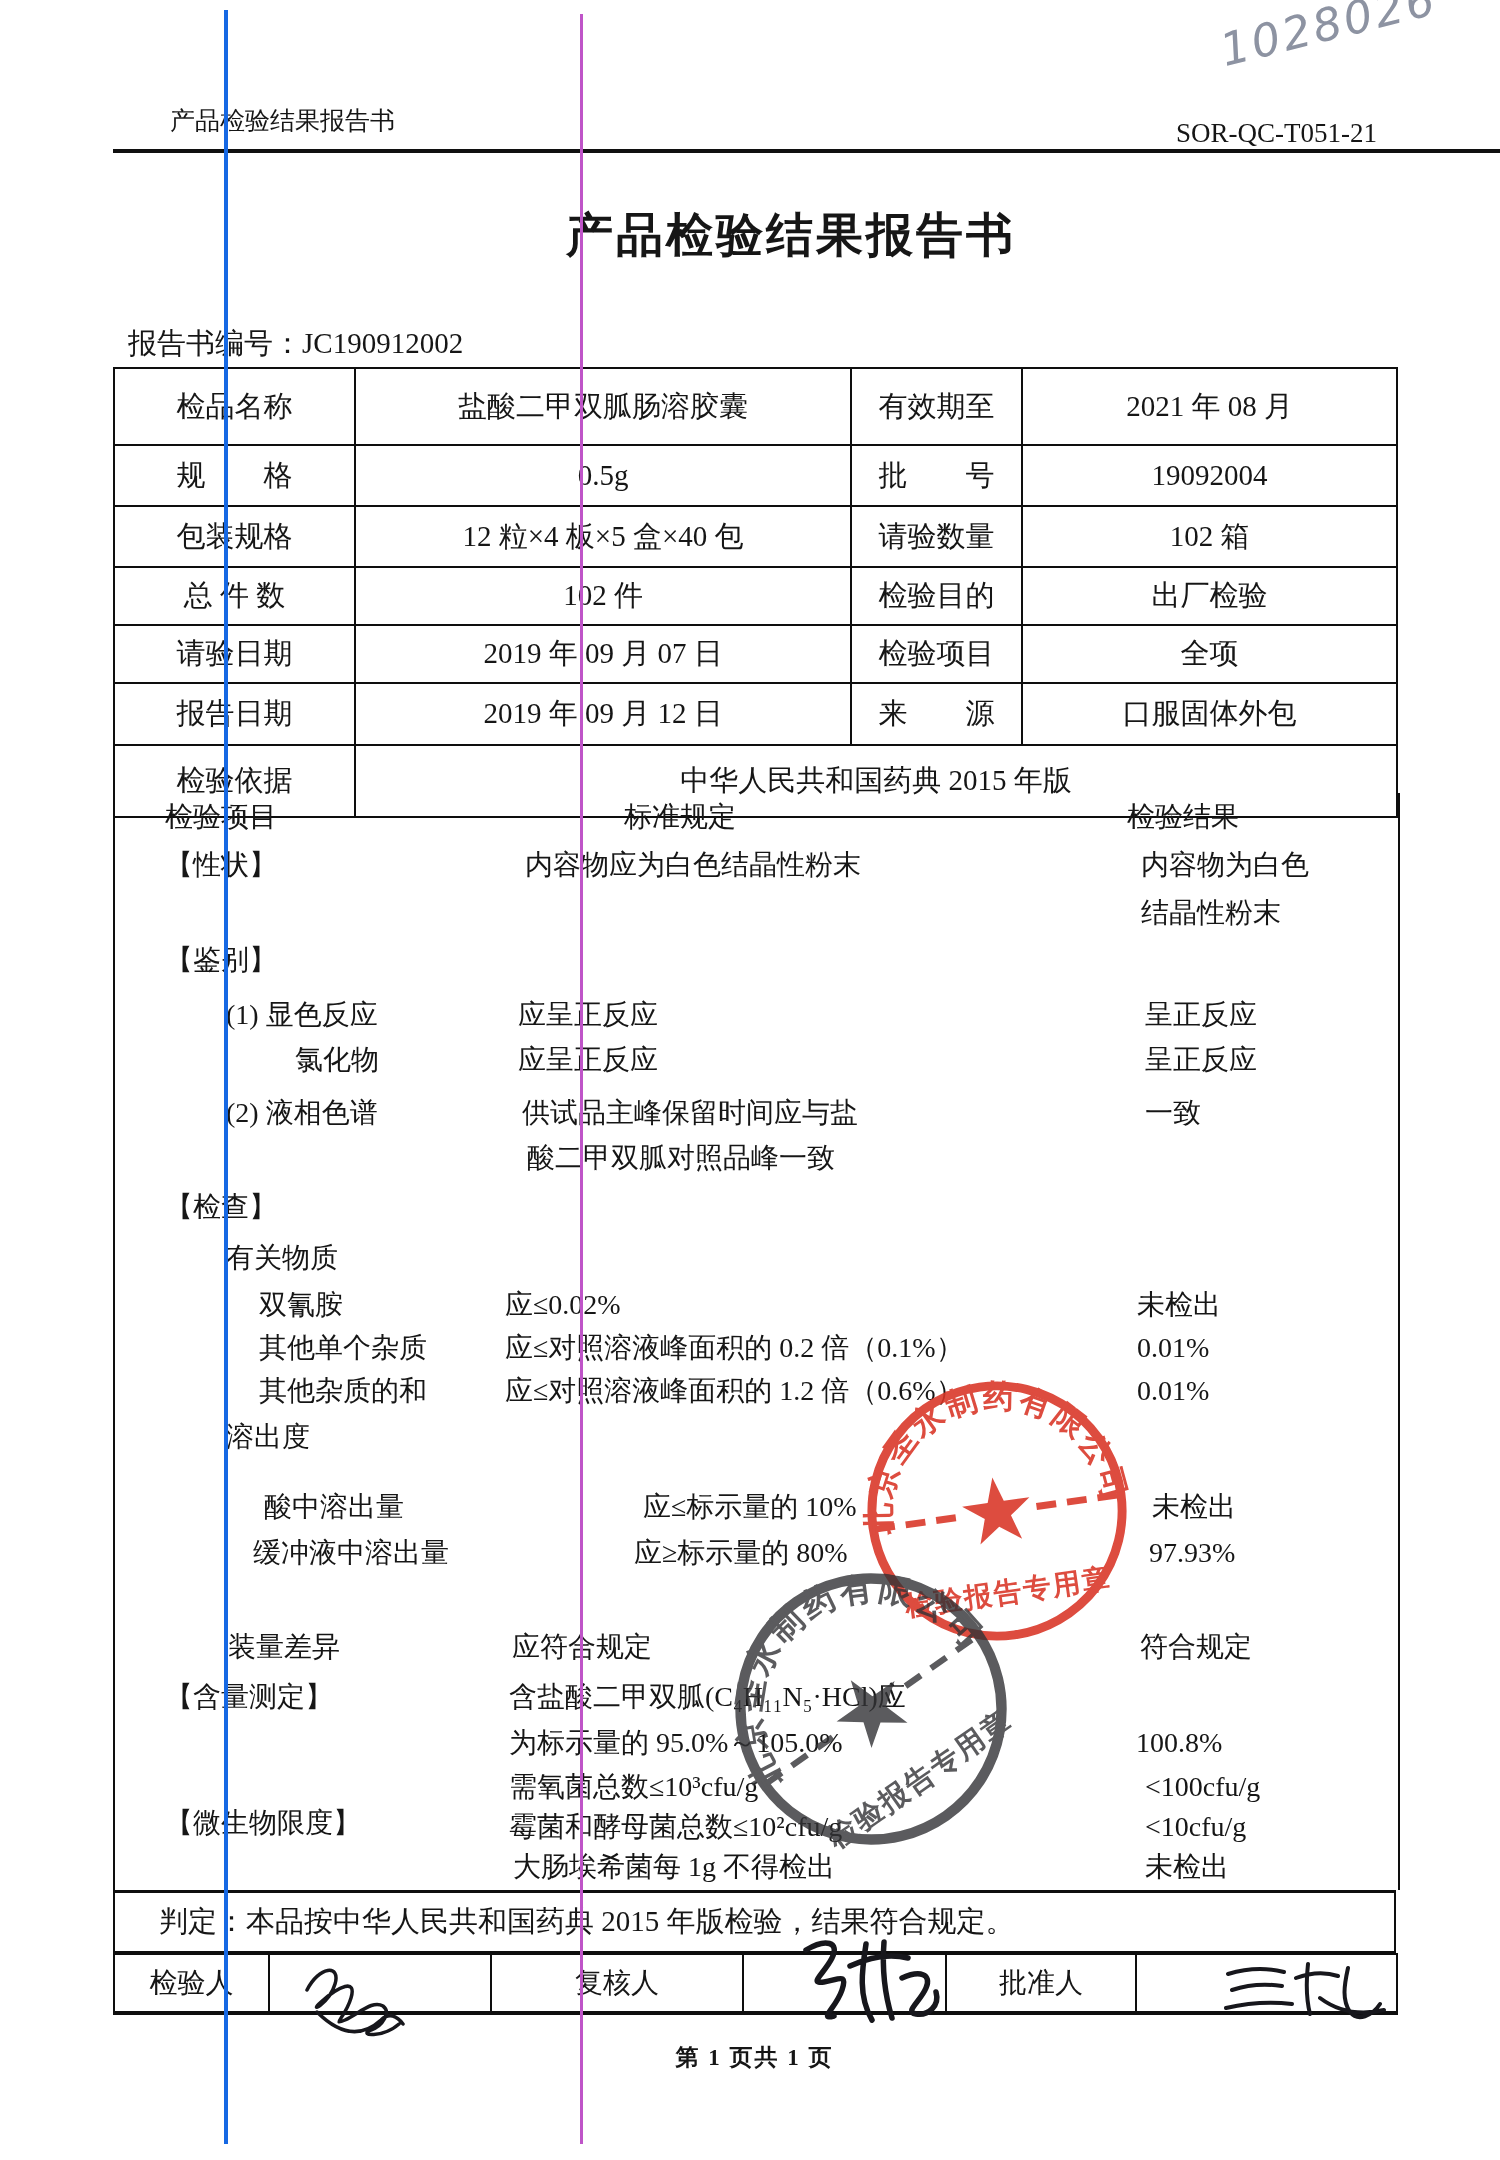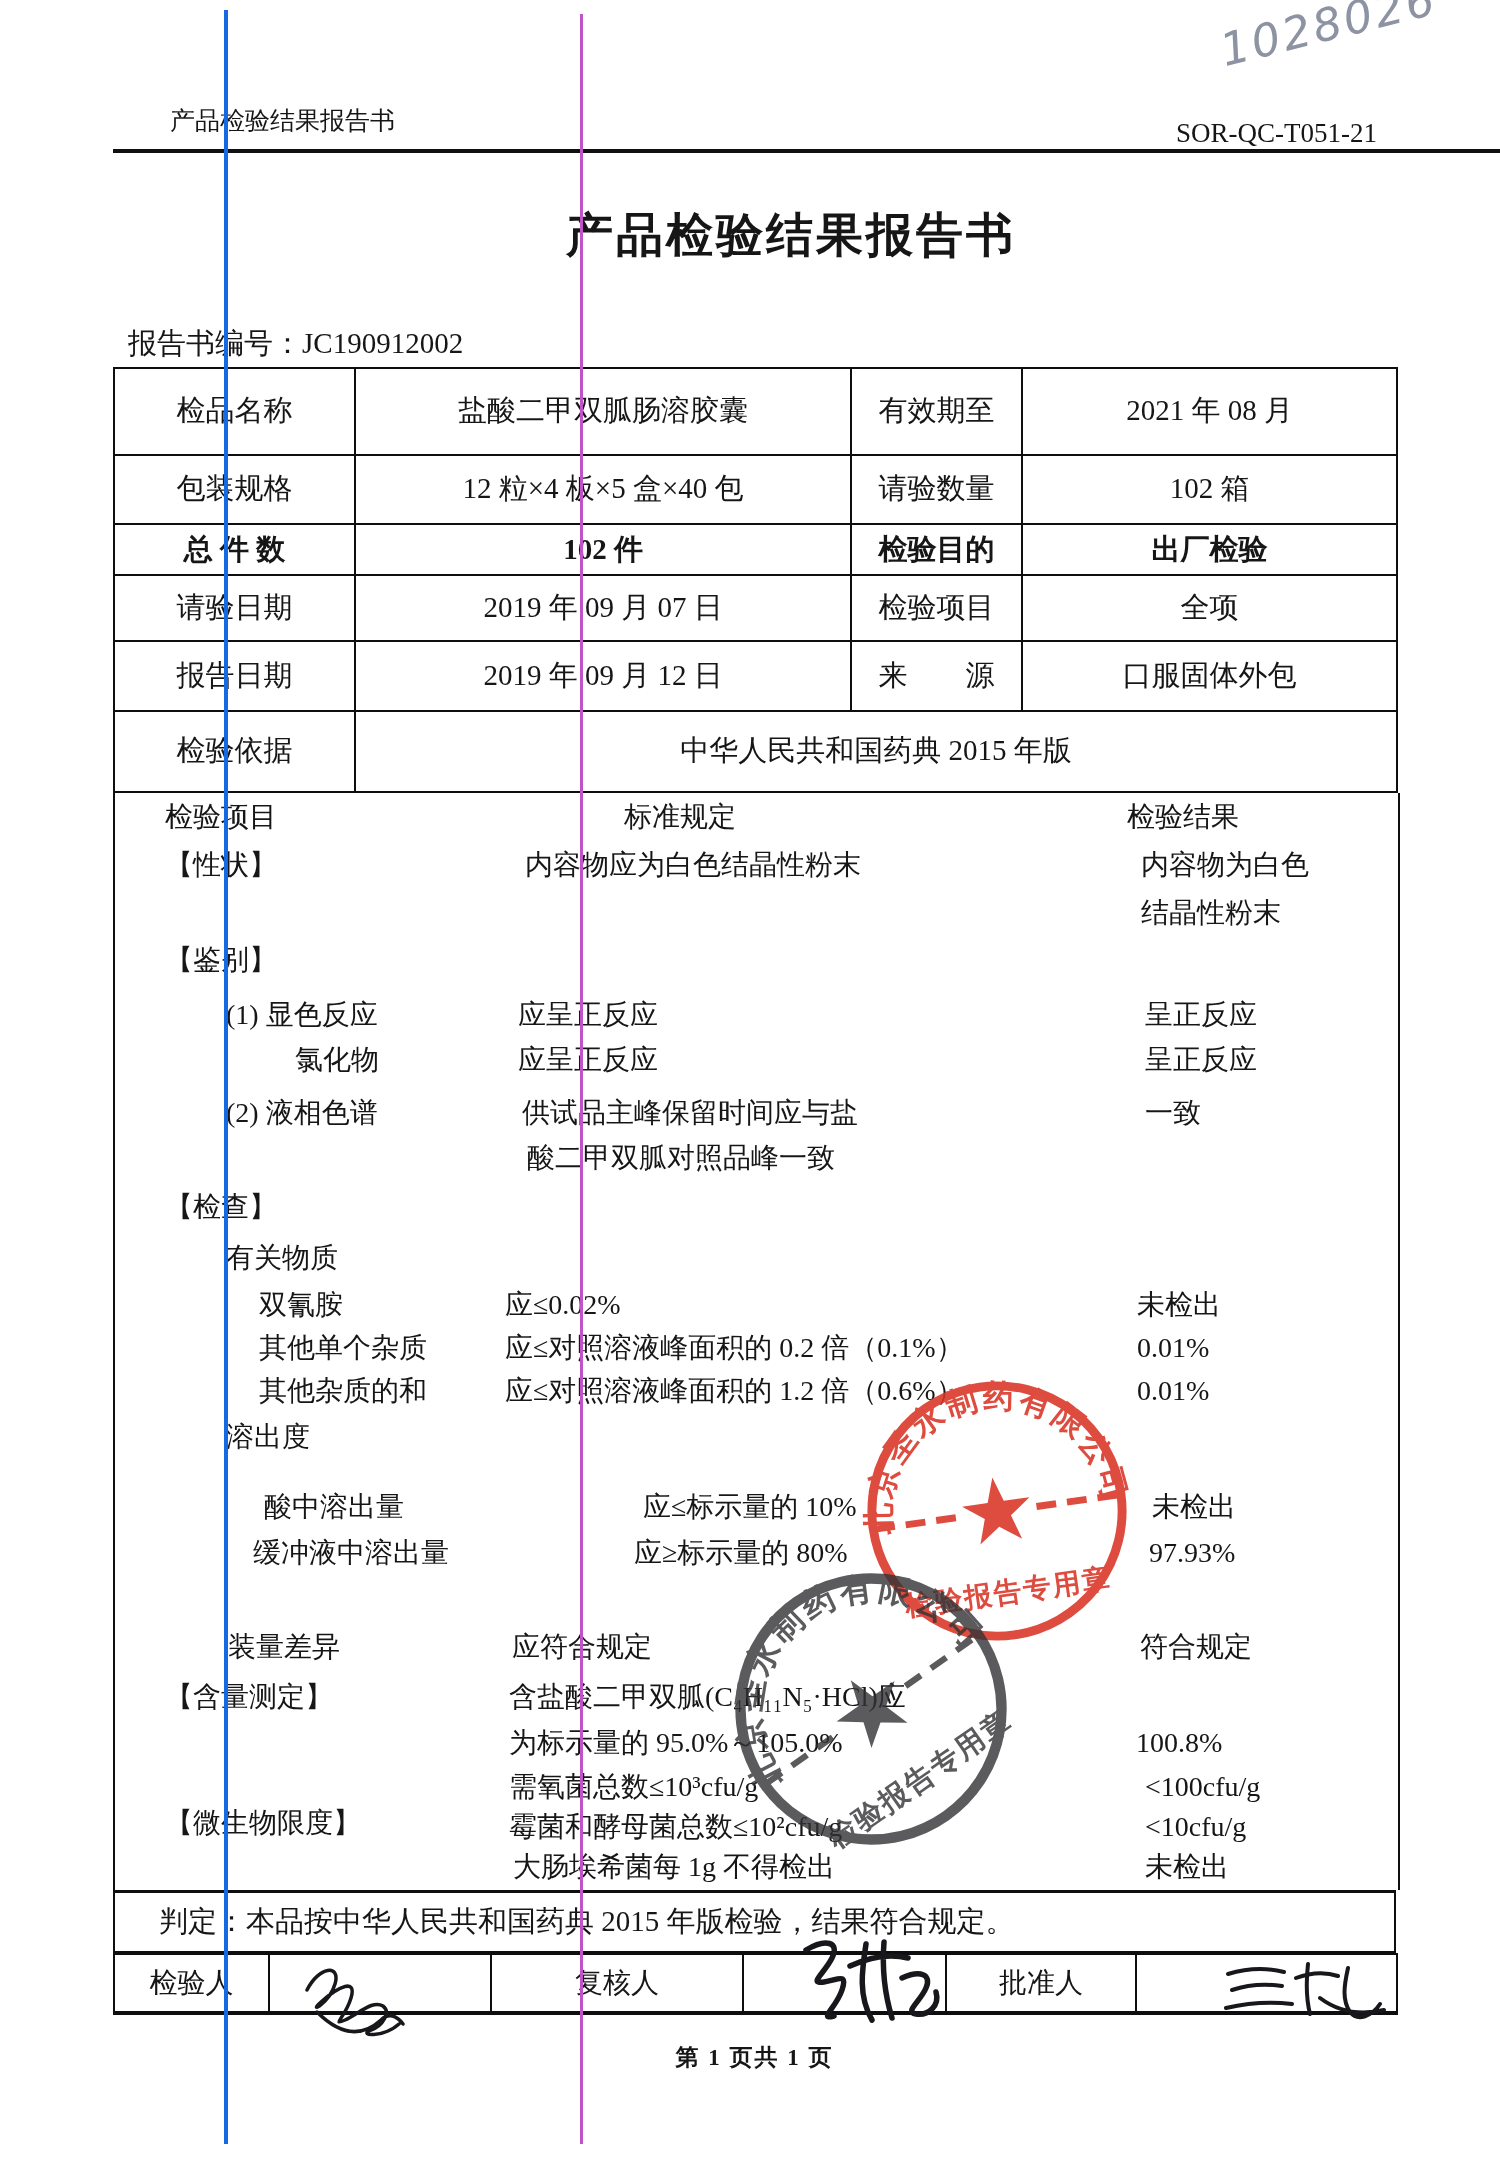--- a/index.html
+++ b/index.html
@@ -88,26 +88,32 @@
         <col style="width:375px">
       </colgroup>
     <tbody>
         <tr style="height:77px;">
       <td>检品名称</td>
       <td>盐酸二甲双胍肠溶胶囊</td>
       <td>有效期至</td>
       <td>2021 年 08 月</td>
     </tr>
     <tr style="height:61px;">
+      <td>规　　格</td>
+      <td>0.5g</td>
+      <td>批　　号</td>
+      <td>19092004</td>
+    </tr>
+    <tr style="height:61px;">
       <td>包装规格</td>
       <td>12 粒×4 板×5 盒×40 包</td>
       <td>请验数量</td>
       <td>102 箱</td>
     </tr>
-    <tr style="height:46px;font-weight:bold;">
+    <tr style="height:58px;">
       <td>总 件 数</td>
       <td>102 件</td>
       <td>检验目的</td>
       <td>出厂检验</td>
     </tr>
     <tr style="height:58px;">
       <td>请验日期</td>
       <td>2019 年 09 月 07 日</td>
       <td>检验项目</td>
       <td>全项</td>

